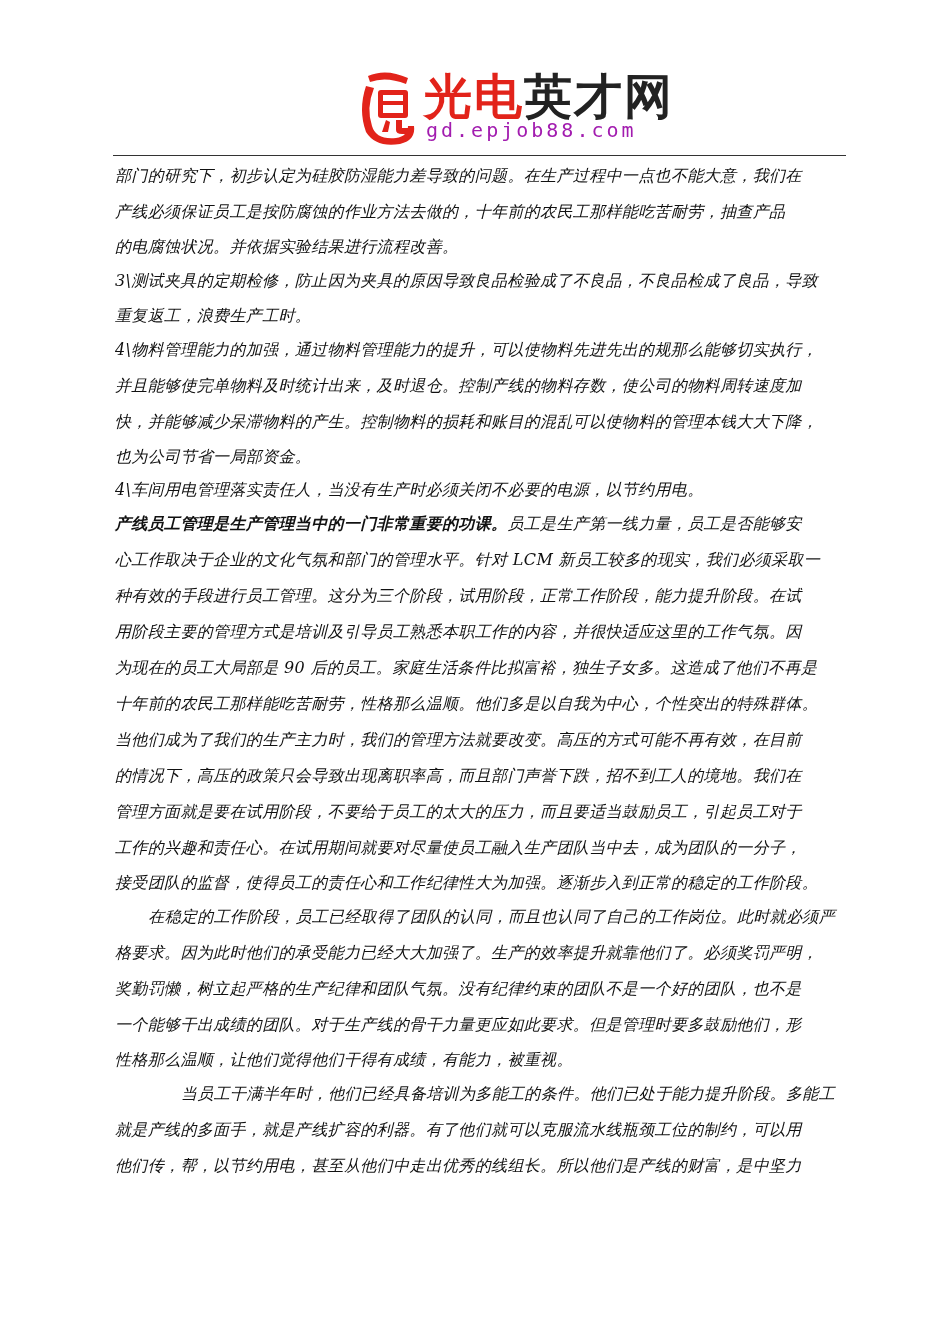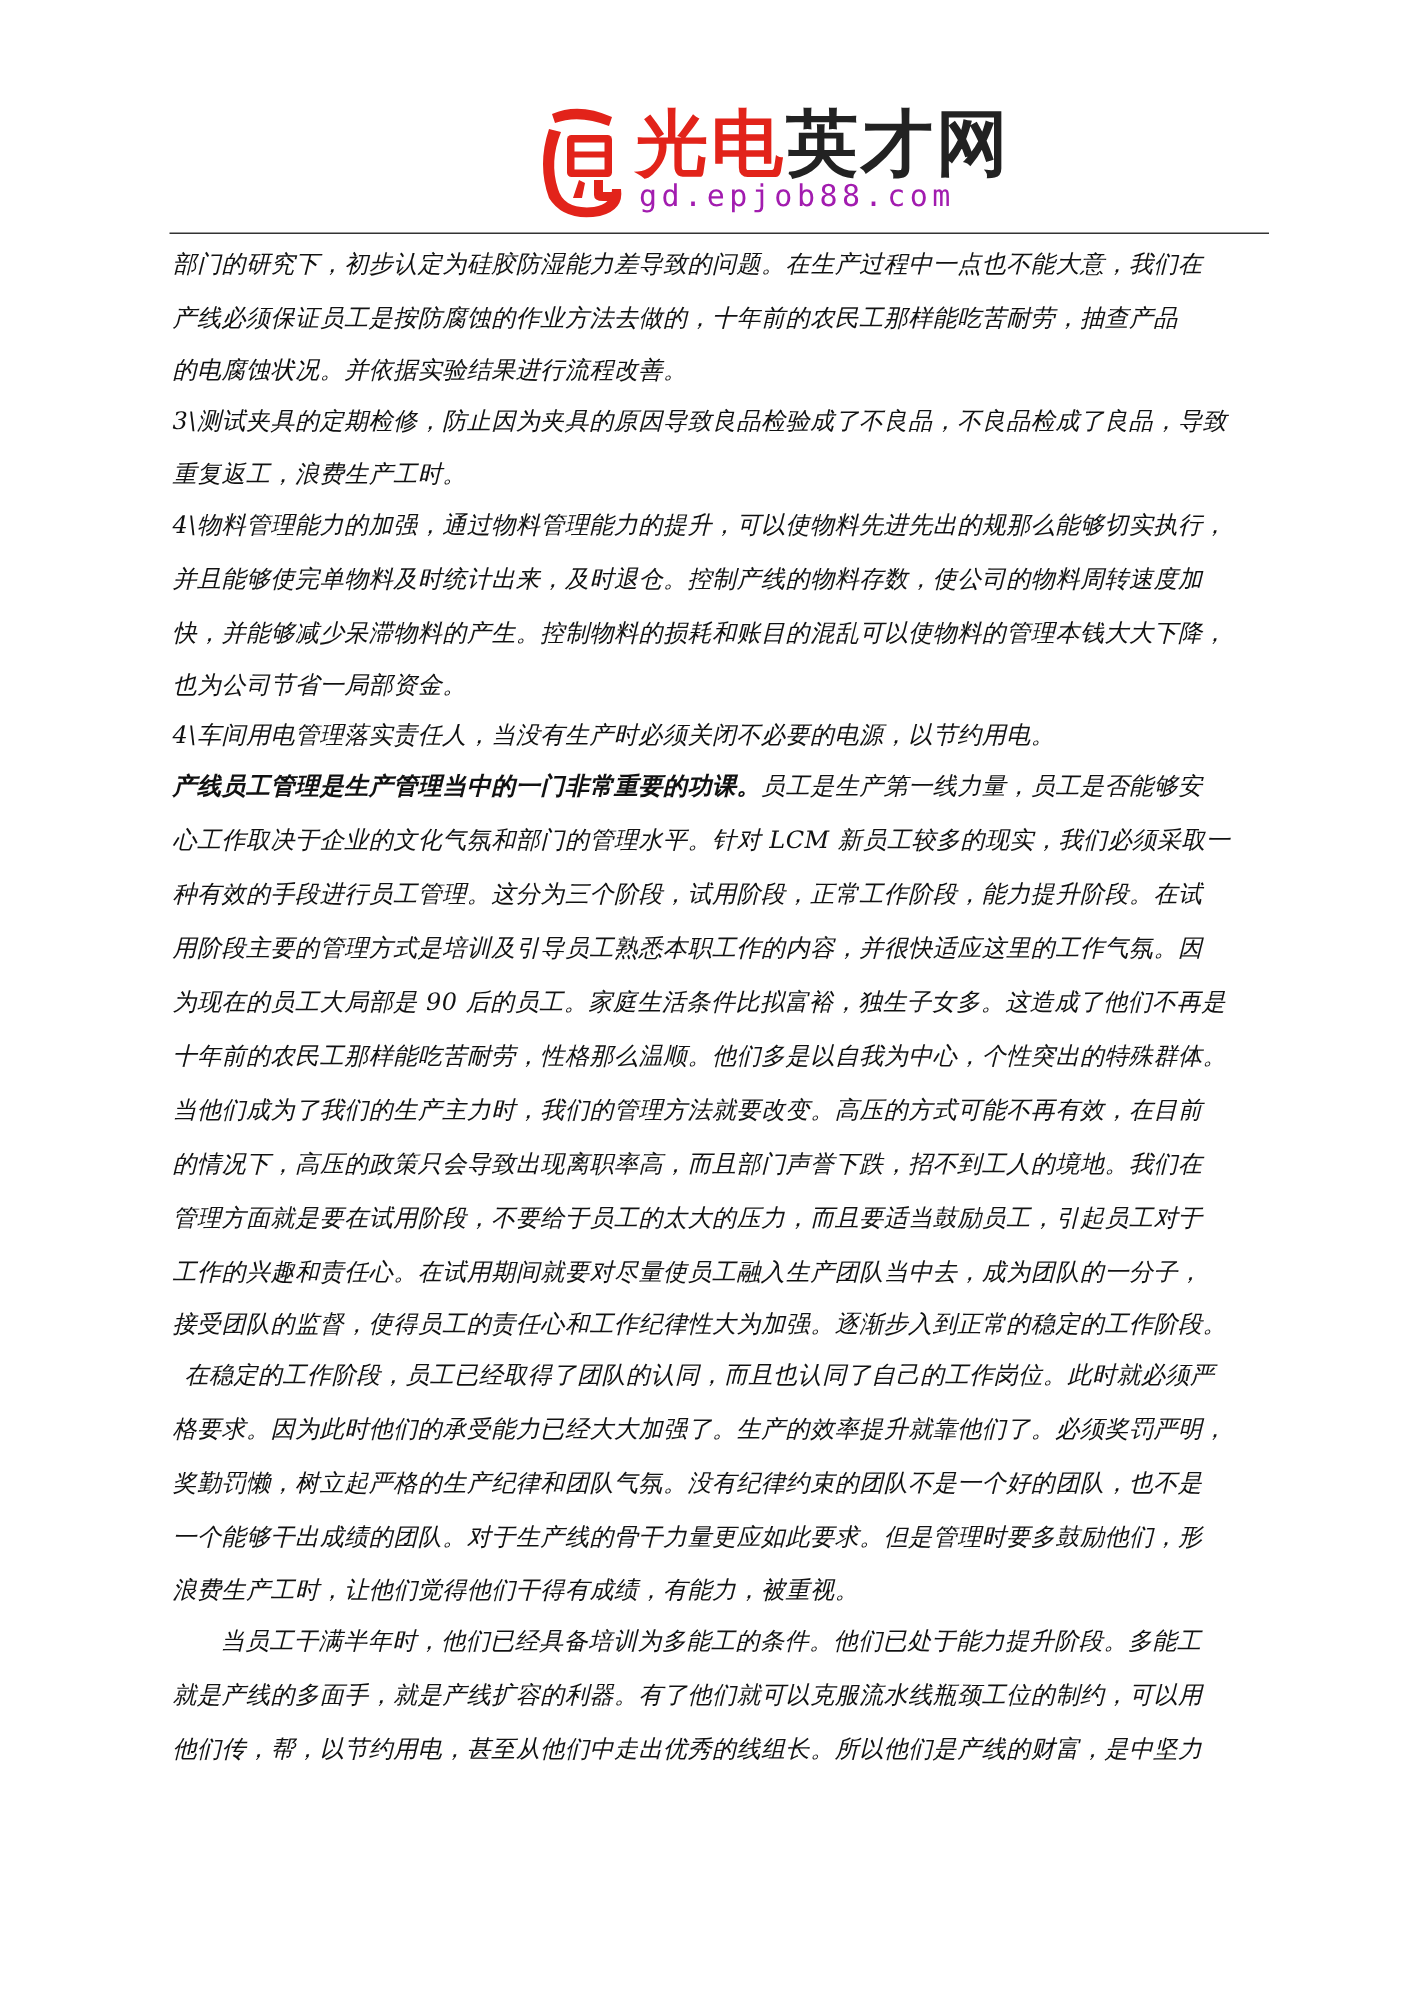--- a/index.html
+++ b/index.html
@@ -12,22 +12,22 @@
              font-weight: bold; font-size: 48px; letter-spacing: 2px; line-height: 44px; white-space: nowrap; }
   .logo-cn .red { color: #e2231a; }
   .logo-cn .dark { color: #222; }
   .logo-url { position: absolute; left: 70px; top: 50px; font-family: "DejaVu Sans Mono", "Liberation Mono", monospace;
               font-size: 20px; letter-spacing: 3px; color: #a21caf; white-space: nowrap; }
   .rule { position: absolute; left: 0; top: 155px; width: 733px; height: 0; border-top: 1.5px solid #333; }
   .content { position: absolute; left: 115px; top: 158px; width: 720px; font-size: 16px; font-style: italic; }
   .line { height: 36px; line-height: 36px; white-space: nowrap; overflow: visible; letter-spacing: 0.35px; }
   .line.tight { height: 33px; line-height: 33px; }
   .bold { font-weight: bold; }
-  .indent2 { padding-left: 32px; }
-  .indent1 { padding-left: 8px; }
+  .indent2 { padding-left: 32px; text-align: right; }
+  .indent1 { padding-left: 8px; text-align: right; }
 </style>
 </head>
 <body>
 
 <div class="header">
   <div class="logo">
     <svg class="logo-mark" viewBox="0 0 64 78">
       <path d="M12 6 Q30 -2 52 8 L50 14 Q30 6 14 12 Z" fill="#e2231a"></path>
       <path d="M10 16 Q2 40 10 62 Q20 78 44 74 Q60 70 58 56 L52 56 Q52 66 40 68 Q20 70 16 56 Q10 38 18 18 Z" fill="#e2231a"></path>
       <rect x="22" y="20" width="30" height="28" rx="3" fill="#e2231a"></rect>
@@ -65,18 +65,18 @@
   <div class="line">当他们成为了我们的生产主力时，我们的管理方法就要改变。高压的方式可能不再有效，在目前</div>
   <div class="line">的情况下，高压的政策只会导致出现离职率高，而且部门声誉下跌，招不到工人的境地。我们在</div>
   <div class="line">管理方面就是要在试用阶段，不要给于员工的太大的压力，而且要适当鼓励员工，引起员工对于</div>
   <div class="line">工作的兴趣和责任心。在试用期间就要对尽量使员工融入生产团队当中去，成为团队的一分子，</div>
   <div class="line tight">接受团队的监督，使得员工的责任心和工作纪律性大为加强。逐渐步入到正常的稳定的工作阶段。</div>
 
   <div class="line indent1">在稳定的工作阶段，员工已经取得了团队的认同，而且也认同了自己的工作岗位。此时就必须严</div>
   <div class="line">格要求。因为此时他们的承受能力已经大大加强了。生产的效率提升就靠他们了。必须奖罚严明，</div>
   <div class="line">奖勤罚懒，树立起严格的生产纪律和团队气氛。没有纪律约束的团队不是一个好的团队，也不是</div>
   <div class="line">一个能够干出成绩的团队。对于生产线的骨干力量更应如此要求。但是管理时要多鼓励他们，形</div>
-  <div class="line tight">浪费生产工时，让他们觉得他们干得有成绩，有能力，被重视。</div>
+  <div class="line tight">性格那么温顺，让他们觉得他们干得有成绩，有能力，被重视。</div>
 
   <div class="line indent2">当员工干满半年时，他们已经具备培训为多能工的条件。他们已处于能力提升阶段。多能工</div>
   <div class="line">就是产线的多面手，就是产线扩容的利器。有了他们就可以克服流水线瓶颈工位的制约，可以用</div>
   <div class="line">他们传，帮，以节约用电，甚至从他们中走出优秀的线组长。所以他们是产线的财富，是中坚力</div>
 </div>
 
 </body></html>

